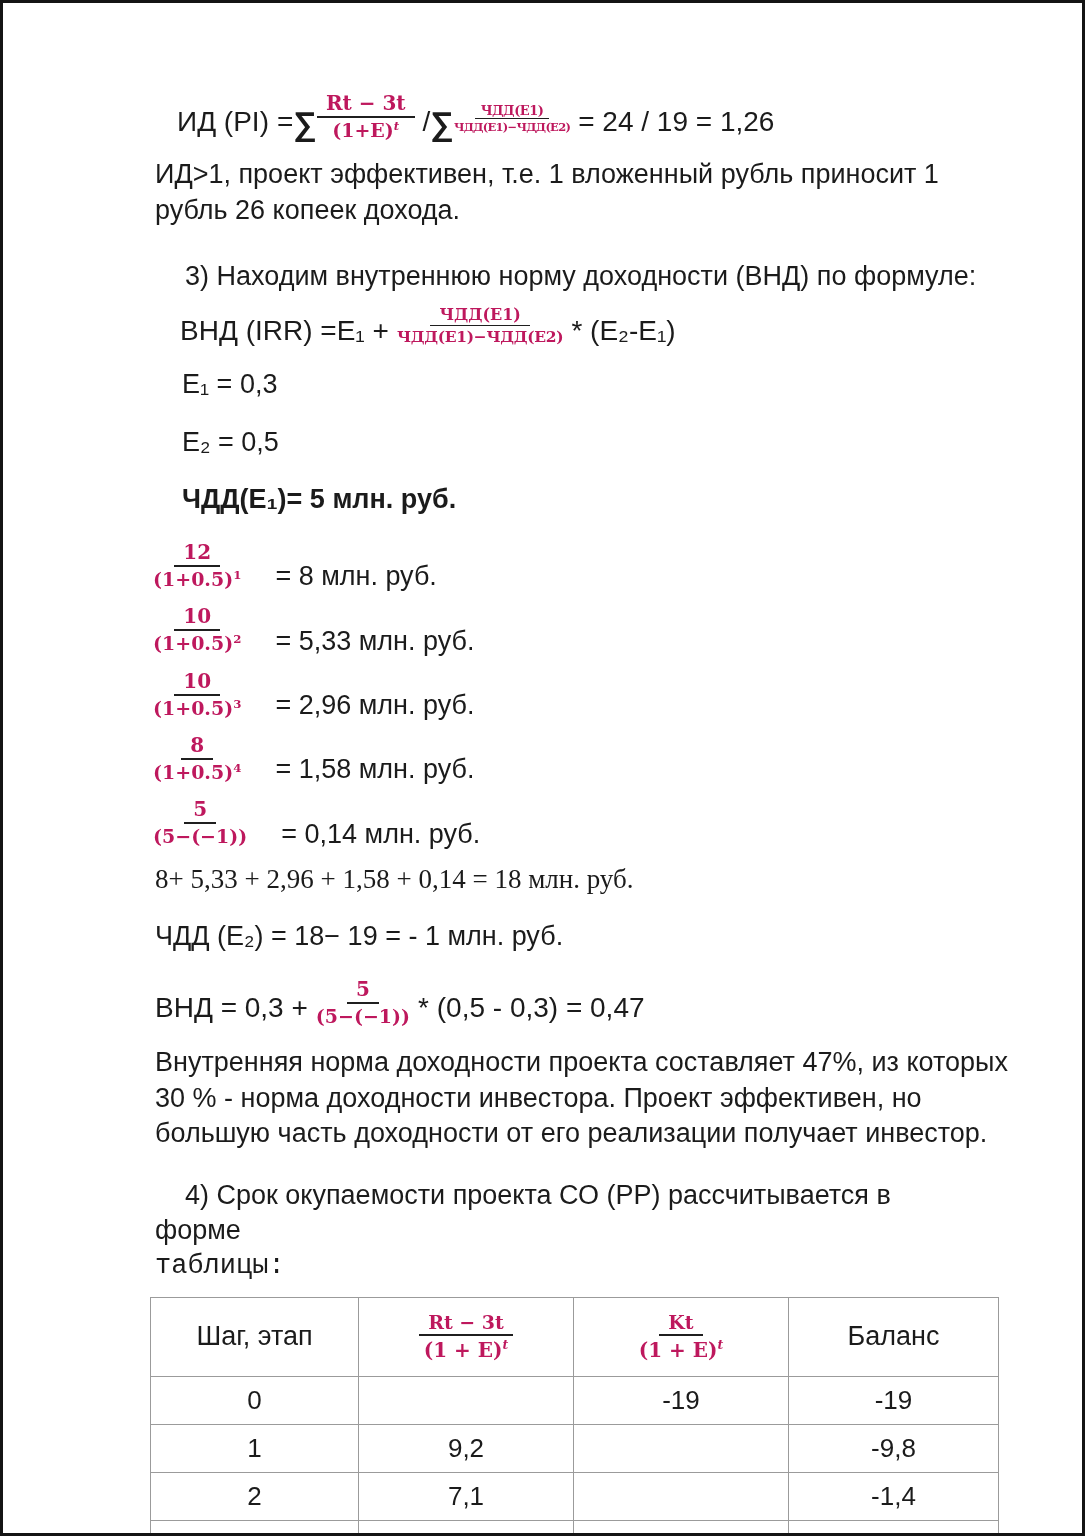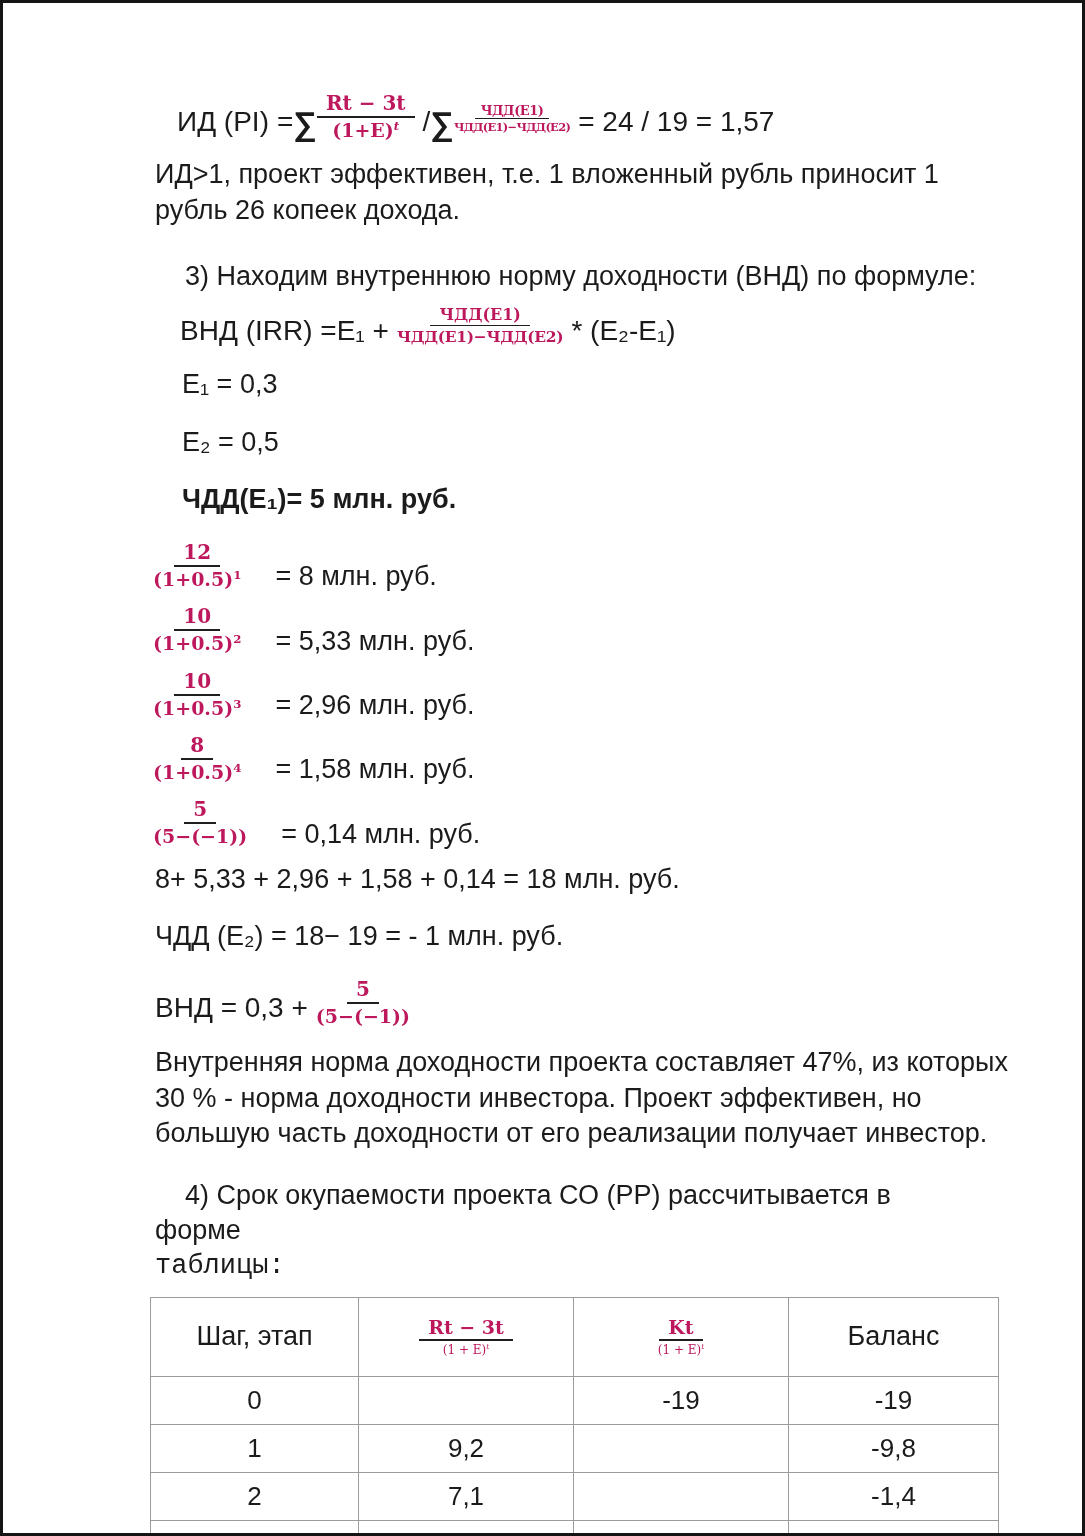--- a/index.html
+++ b/index.html
@@ -44,21 +44,21 @@
   .frac-line { display:flex; align-items:flex-end; margin-top:14px;gap:24px; }
   .frac-line .result { font-size:27px; margin-left:10px; transform:translateY(2px); white-space:nowrap; }
 
   
   table.pp { border-collapse:collapse; width:848px; margin-left:-5px; table-layout:fixed; }
   table.pp td { border:1.5px solid #9b9b9b; text-align:center; vertical-align:middle;
                 font-size:27px; padding:8px; }
   table.pp tr.head td { height:62px; }
   table.pp tr.data td { height:31px; font-size:26px; }
   table.pp .frac.hdr .fnum { font-size:19px; font-weight:700; }
-  table.pp .frac.hdr .fden { font-size:12px; font-weight:400; }
+  table.pp .frac.hdr .fden { font-size:20px; font-weight:700; }
   table.pp .frac.hdr { vertical-align:middle; }
 
   .nowrap { white-space:nowrap; }
 </style>
 </head>
 <body>
 
 <div class="page">
   <div class="content">
 
@@ -72,21 +72,21 @@
         <span class="fden"><span>(1+E)</span><sup class="it">t</sup></span>
       </span>
       <span class="gap"></span>
       <span>/</span>
       <span class="sigma">∑</span>
       <span class="frac tiny">
         <span class="fnum">ЧДД(Е1)</span>
         <span class="fden">ЧДД(Е1)−ЧДД(Е2)</span>
       </span>
       <span class="gap"></span>
-      <span>= 24 / 19 = 1,57</span>
+      <span>= 24 / 19 = 1,26</span>
     </div>
 
     <p class="txt" style="margin:10px 0 0 0; width:860px;">ИД&gt;1, проект эффективен, т.е. 1 вложенный рубль приносит 1 рубль 26 копеек дохода.</p>
 
     <p class="txt indent" style="margin:30px 0 0 0; width:880px;">3) Находим внутреннюю норму доходности (ВНД) по формуле:</p>
 
     <div class="f-row" style="margin:16px 0 0 25px;">
       <span class="nowrap">ВНД (IRR) =E₁ +</span>
       <span class="gap"></span>
       <span class="frac mid" style="transform:translateY(-5px);">
@@ -134,31 +134,32 @@
     </div>
 
     <div class="frac-line" style="margin-left:-2px;">
       <span class="frac big">
         <span class="fnum">5</span>
         <span class="fden"><span>(5−(−1))</span><sup></sup></span>
       </span>
       <span class="result">= 0,14 млн. руб.</span>
     </div>
 
-    <p class="txt" style="margin:14px 0 0 0;">8+ 5,33 + 2,96 + 1,58 + 0,14 = 18 млн. руб.</p>
+    <p class="txt" style="margin:14px 0 0 0;font-family:Liberation Serif, serif;">8+ 5,33 + 2,96 + 1,58 + 0,14 = 18 млн. руб.</p>
     <p class="txt" style="margin:22px 0 0 0;">ЧДД (Е₂) = 18− 19 = - 1 млн. руб.</p>
 
     <div class="f-row" style="margin:28px 0 0 0;">
       <span class="nowrap">ВНД = 0,3 +</span>
       <span class="gap"></span>
       <span class="frac big" style="transform:translateY(-6px);">
         <span class="fnum">5</span>
         <span class="fden">(5−(−1))</span>
       </span>
       <span class="gap"></span>
+      <span class="nowrap">* (0,5 - 0,3) = 0,47</span>
     </div>
 
     <p class="txt" style="margin:12px 0 0 0; width:866px;">Внутренняя норма доходности проекта составляет 47%, из которых 30 % - норма доходности инвестора. Проект эффективен, но большую часть доходности от его реализации получает инвестор.</p>
 
     <p class="txt indent" style="margin:26px 0 0 0; width:820px;">4) Срок окупаемости проекта СО (РР) рассчитывается в форме</p>
     <p class="txt" style="margin:0;font-family:Liberation Mono, monospace;">таблицы:</p>
 
     <table class="pp" style="margin-top:12px;">
       <colgroup>
         <col style="width:208px">

